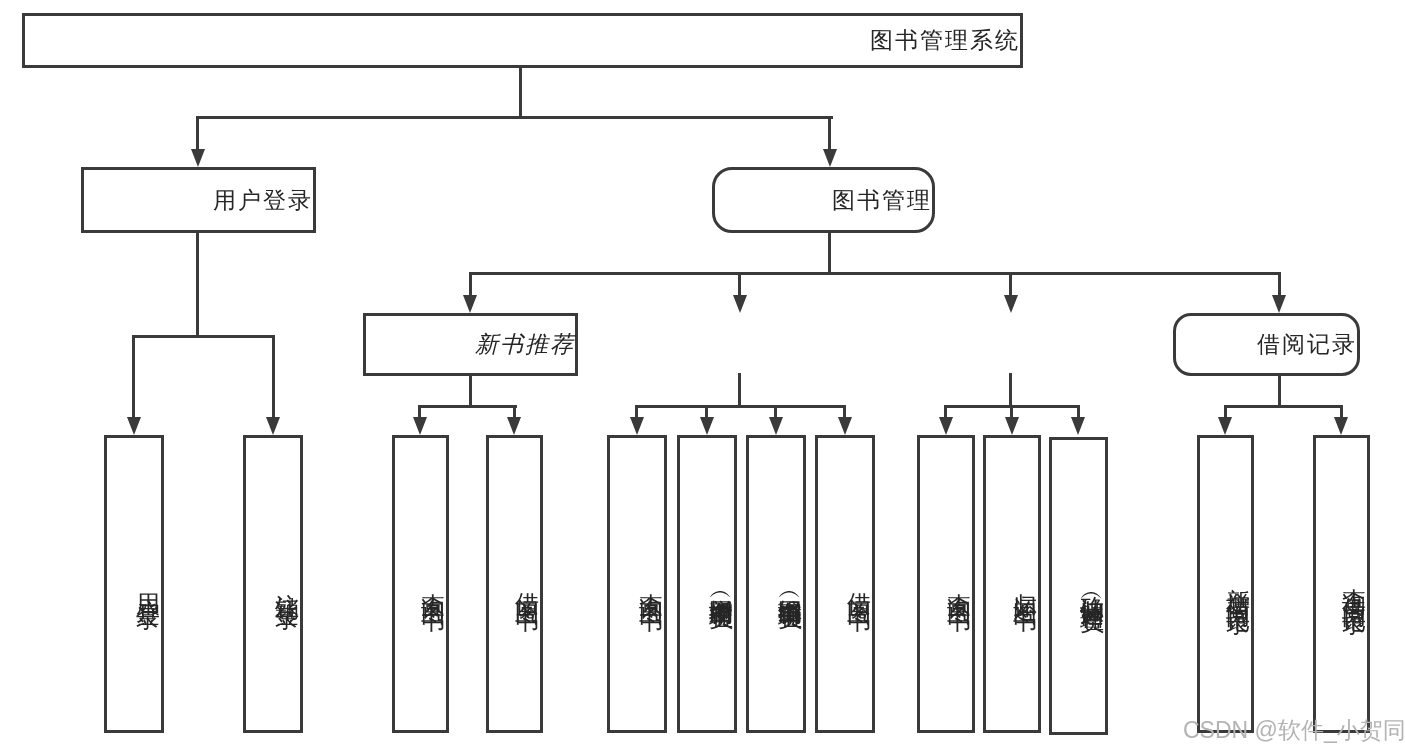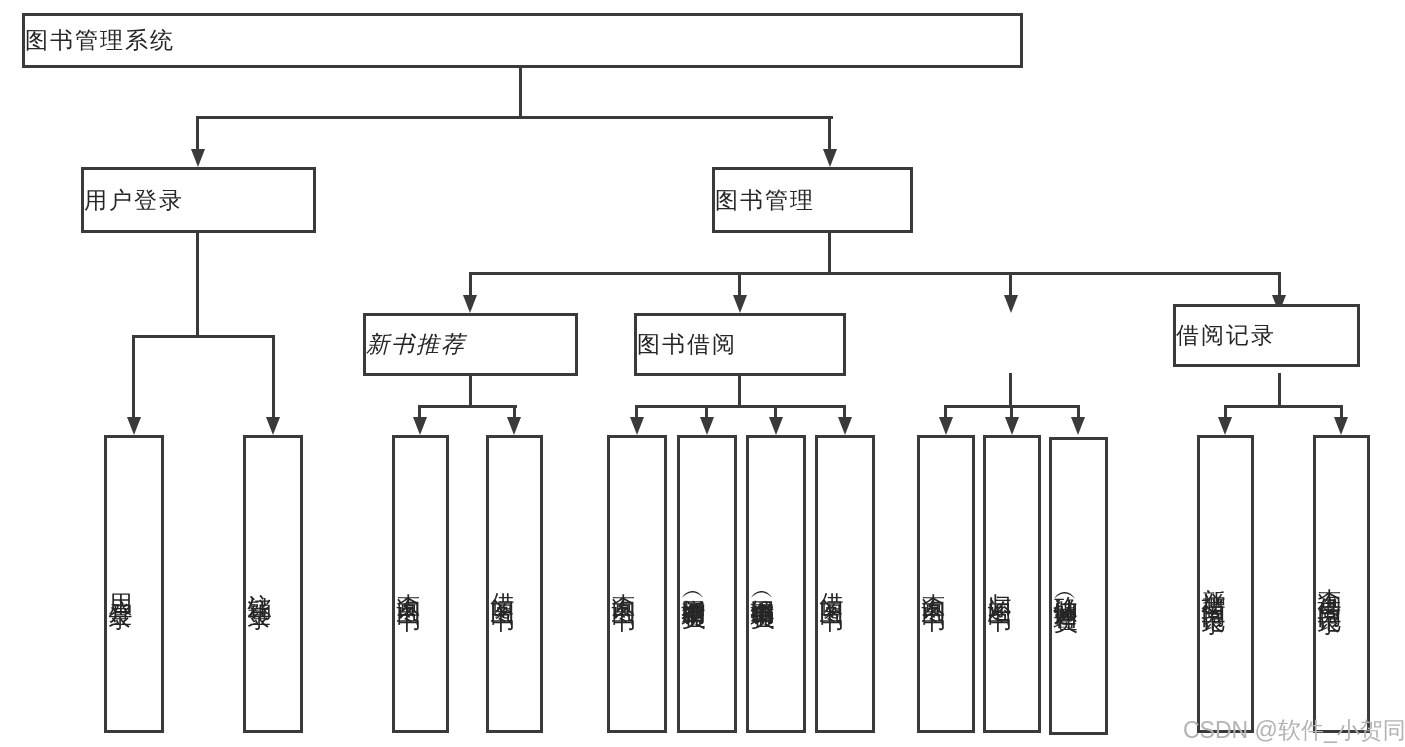--- a/index.html
+++ b/index.html
@@ -14,21 +14,21 @@
     width:1405px;height:747px;
     background:var(--bg);
     font-family:"Liberation Sans","DejaVu Sans",sans-serif;
     overflow:hidden;
   }
   .box{
     position:absolute;
     box-sizing:border-box;
     border:3px solid var(--line);
     background:#fff;
-    display:flex;align-items:center;justify-content:flex-start;
+    display:flex;align-items:center;justify-content:flex-end;
   }
   .hlabel{
     font-size:23px;color:var(--text);letter-spacing:2px;white-space:nowrap;
   }
   .vtext{
     writing-mode:vertical-rl;
     text-orientation:mixed;
     font-size:24px;color:var(--text);
     letter-spacing:5px;line-height:1.1;
   }
@@ -109,31 +109,28 @@
   <div class="vline" style="left:1340px;top:405px;height:14px;"></div>
   <div class="arrow" style="left:1334px;top:417px;"></div>
 
   <div class="box" style="left:22px;top:13px;width:1001px;height:55px;">
     <span class="hlabel">图书管理系统</span>
   </div>
 
   <div class="box" style="left:81px;top:167px;width:235px;height:66px;">
     <span class="hlabel">用户登录</span>
   </div>
-  <div class="box" style="left:712px;top:167px;width:201px;height:66px;">
+  <div class="box" style="left:712px;top:167px;width:223px;height:66px;border-radius:20px;">
     <span class="hlabel">图书管理</span>
   </div>
 
   <div class="box" style="left:363px;top:313px;width:215px;height:63px;font-style:italic;">
     <span class="hlabel">新书推荐</span>
   </div>
-  <div class="box" style="left:634px;top:313px;width:212px;height:63px;">
-    <span class="hlabel">图书借阅</span>
-  </div>
-  <div class="box" style="left:1173px;top:304px;width:187px;height:63px;">
+  <div class="box" style="left:1173px;top:313px;width:187px;height:63px;border-radius:18px;">
     <span class="hlabel">借阅记录</span>
   </div>
 
   <div class="box" style="left:104px;top:435px;width:60px;height:298px;">
     <span class="vtext">用户登录</span>
   </div>
   <div class="box" style="left:243px;top:435px;width:60px;height:298px;">
     <span class="vtext">注销登录</span>
   </div>
   <div class="box" style="left:392px;top:435px;width:57px;height:298px;">

